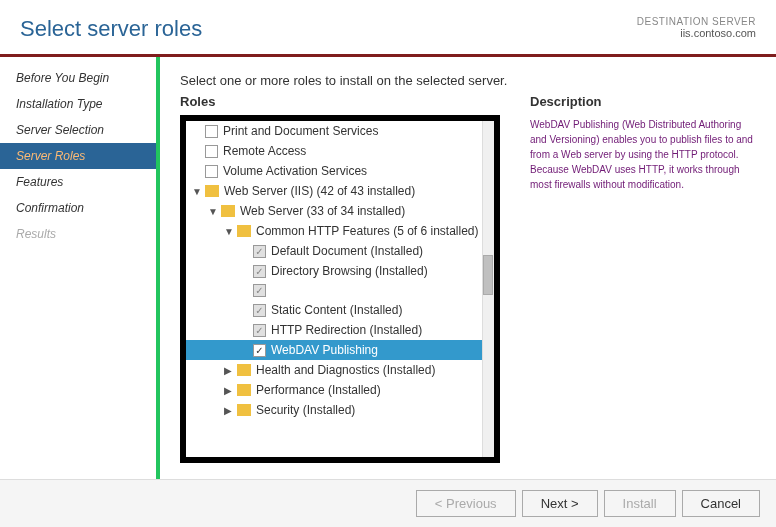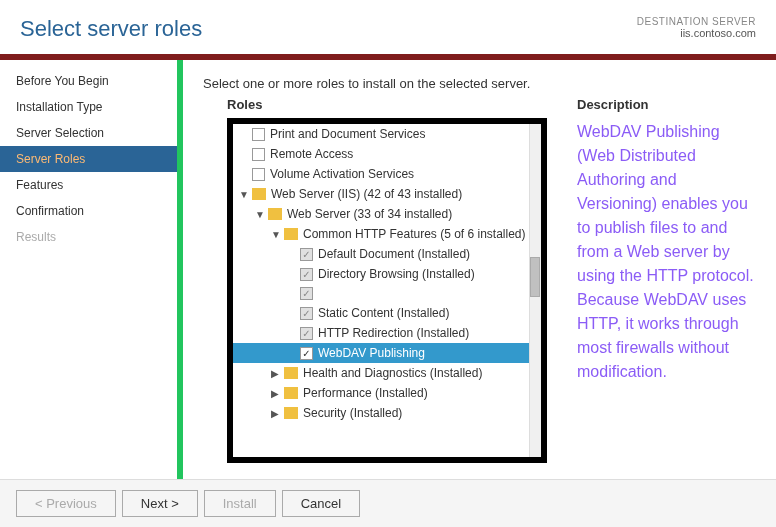--- a/index.html
+++ b/index.html
@@ -9,21 +9,21 @@
       background: #f0f0f0;
       width: 776px;
       height: 527px;
       overflow: hidden;
       display: flex;
       flex-direction: column;
     }
     .header {
       background: white;
       padding: 16px 20px 12px 20px;
-      border-bottom: 6px solid #7f1d1d;
+      border-bottom: 3px solid #7f1d1d;
       display: flex;
       justify-content: space-between;
       align-items: flex-start;
     }
     .header-title {
       font-size: 22px;
       font-weight: 300;
       color: #2a6496;
     }
     .dest-server {
@@ -36,24 +36,25 @@
       color: #888;
       text-transform: uppercase;
       letter-spacing: 0.5px;
     }
     .main {
       display: flex;
       flex: 1;
       overflow: hidden;
     }
     .sidebar {
-      width: 183px;
-      background: white;
-      border-right: 6px solid #22c55e;
+      width: 160px;
+      background: white;
+      border-right: 4px solid #22c55e;
       padding-top: 8px;
+      font-style: italic;
     }
     .sidebar-item {
       padding: 6px 16px;
       font-size: 12px;
       color: #333;
       cursor: pointer;
     }
     .sidebar-item.active {
       background: #2a6496;
       color: #fdba74;
@@ -72,21 +73,20 @@
     .content-instruction {
       margin-bottom: 6px;
       color: #333;
       font-size: 13px;
     }
     .roles-area {
       display: flex;
       flex: 1;
       gap: 20px;
       overflow: hidden;
-      margin-left: 24px;
     }
     .roles-panel {
       display: flex;
       flex-direction: column;
       width: 320px;
     }
     .roles-label {
       font-weight: 600;
       margin-bottom: 6px;
       color: #333;
@@ -160,29 +160,30 @@
     .description-panel {
       flex: 1;
       padding-left: 10px;
     }
     .description-label {
       font-weight: 600;
       margin-bottom: 8px;
       color: #333;
     }
     .description-text {
-      font-size: 16px;
-      color: #8b5cf6;
+      font-size: 10px;
+      color: #701a75;
       line-height: 1.5;
     }
     .footer {
       background: #f5f5f5;
       border-top: 1px solid #ddd;
       padding: 10px 16px;
       display: flex;
+      justify-content: flex-end;
       gap: 6px;
       align-items: center;
     }
     .footer-btn {
       padding: 5px 18px;
       font-size: 13px;
       border: 1px solid #aaa;
       background: #f5f5f5;
       cursor: pointer;
       color: #333;

